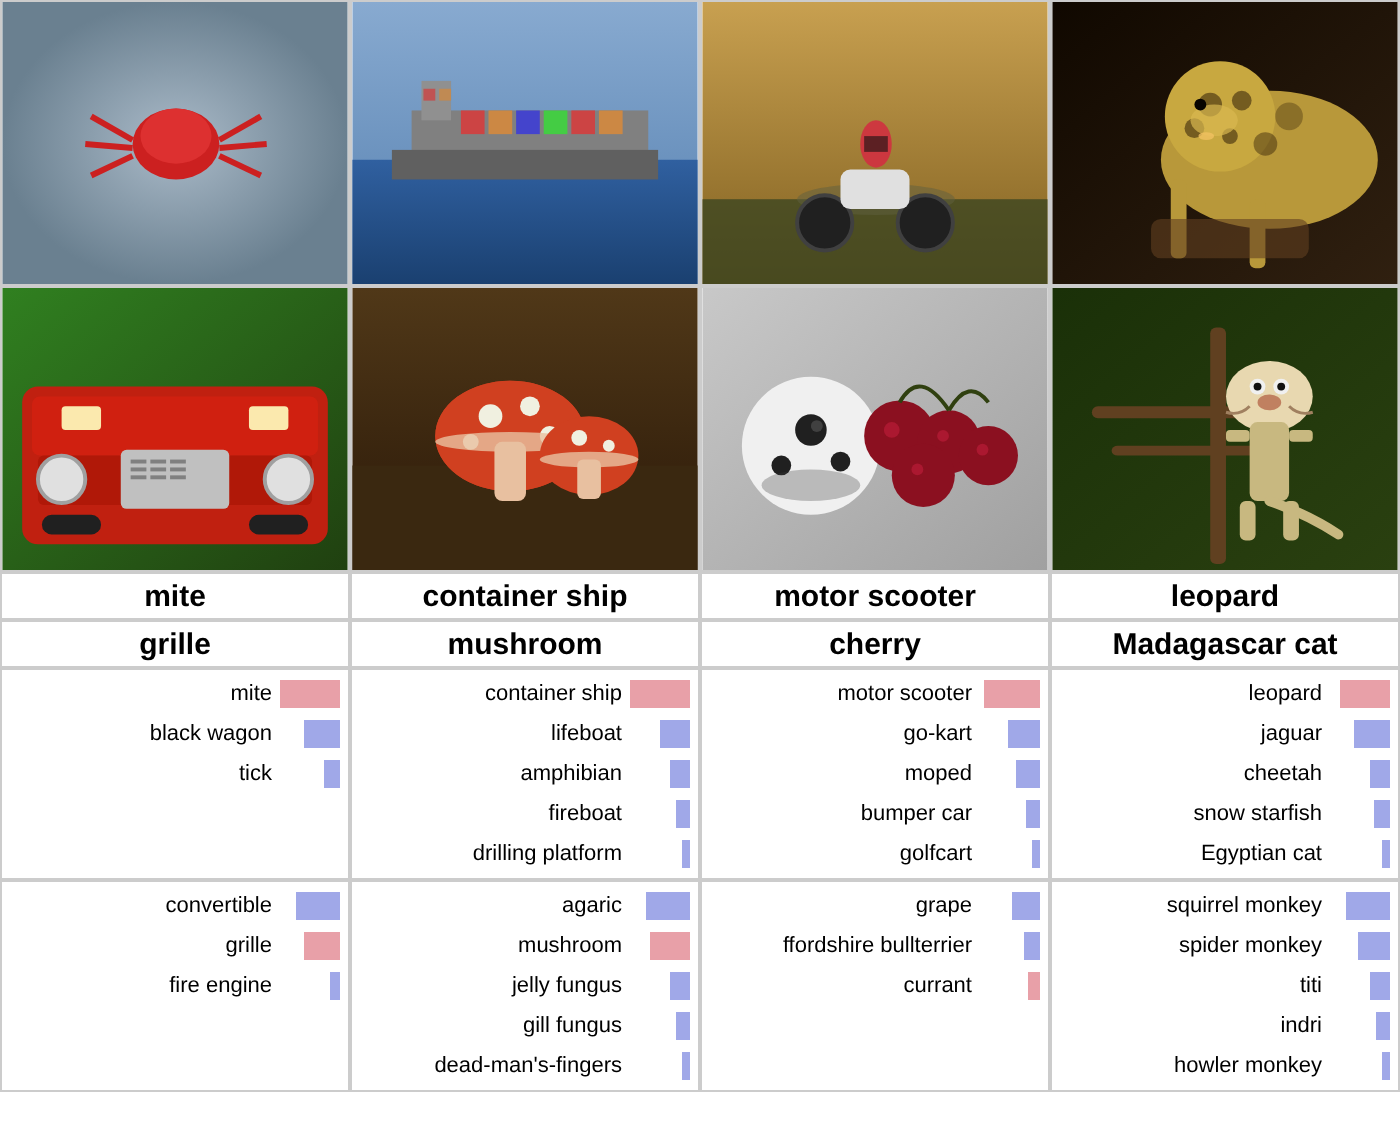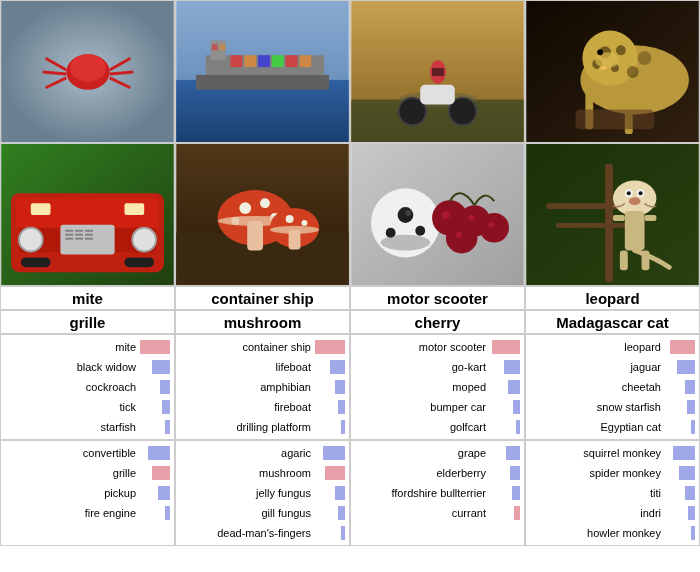--- a/index.html
+++ b/index.html
@@ -267,209 +267,185 @@
     <div class="cell-label">cherry</div>
     <div class="cell-label">Madagascar cat</div>
     <div class="cell-predictions">
       <div class="pred-row">
         <span class="pred-label">mite</span>
         <div class="pred-bar-container">
           <span class="pred-bar pink" style="width: 30px;"></span>
         </div>
       </div>
       <div class="pred-row">
-        <span class="pred-label">black widow</span>
+        <span class="pred-label">black wagon</span>
         <div class="pred-bar-container">
           <span class="pred-bar blue" style="width: 18px;"></span>
         </div>
       </div>
       <div class="pred-row">
-        <span class="pred-label">cockroach</span>
+        <span class="pred-label">tick</span>
+        <div class="pred-bar-container">
+          <span class="pred-bar blue" style="width: 8px;"></span>
+        </div>
+      </div>
+    </div>
+    <div class="cell-predictions">
+      <div class="pred-row">
+        <span class="pred-label">container ship</span>
+        <div class="pred-bar-container">
+          <span class="pred-bar pink" style="width: 30px;"></span>
+        </div>
+      </div>
+      <div class="pred-row">
+        <span class="pred-label">lifeboat</span>
+        <div class="pred-bar-container">
+          <span class="pred-bar blue" style="width: 15px;"></span>
+        </div>
+      </div>
+      <div class="pred-row">
+        <span class="pred-label">amphibian</span>
         <div class="pred-bar-container">
           <span class="pred-bar blue" style="width: 10px;"></span>
         </div>
       </div>
       <div class="pred-row">
-        <span class="pred-label">tick</span>
+        <span class="pred-label">fireboat</span>
+        <div class="pred-bar-container">
+          <span class="pred-bar blue" style="width: 7px;"></span>
+        </div>
+      </div>
+      <div class="pred-row">
+        <span class="pred-label">drilling platform</span>
+        <div class="pred-bar-container">
+          <span class="pred-bar blue" style="width: 4px;"></span>
+        </div>
+      </div>
+    </div>
+    <div class="cell-predictions">
+      <div class="pred-row">
+        <span class="pred-label">motor scooter</span>
+        <div class="pred-bar-container">
+          <span class="pred-bar pink" style="width: 28px;"></span>
+        </div>
+      </div>
+      <div class="pred-row">
+        <span class="pred-label">go-kart</span>
+        <div class="pred-bar-container">
+          <span class="pred-bar blue" style="width: 16px;"></span>
+        </div>
+      </div>
+      <div class="pred-row">
+        <span class="pred-label">moped</span>
+        <div class="pred-bar-container">
+          <span class="pred-bar blue" style="width: 12px;"></span>
+        </div>
+      </div>
+      <div class="pred-row">
+        <span class="pred-label">bumper car</span>
+        <div class="pred-bar-container">
+          <span class="pred-bar blue" style="width: 7px;"></span>
+        </div>
+      </div>
+      <div class="pred-row">
+        <span class="pred-label">golfcart</span>
+        <div class="pred-bar-container">
+          <span class="pred-bar blue" style="width: 4px;"></span>
+        </div>
+      </div>
+    </div>
+    <div class="cell-predictions">
+      <div class="pred-row">
+        <span class="pred-label">leopard</span>
+        <div class="pred-bar-container">
+          <span class="pred-bar pink" style="width: 25px;"></span>
+        </div>
+      </div>
+      <div class="pred-row">
+        <span class="pred-label">jaguar</span>
+        <div class="pred-bar-container">
+          <span class="pred-bar blue" style="width: 18px;"></span>
+        </div>
+      </div>
+      <div class="pred-row">
+        <span class="pred-label">cheetah</span>
+        <div class="pred-bar-container">
+          <span class="pred-bar blue" style="width: 10px;"></span>
+        </div>
+      </div>
+      <div class="pred-row">
+        <span class="pred-label">snow starfish</span>
         <div class="pred-bar-container">
           <span class="pred-bar blue" style="width: 8px;"></span>
         </div>
       </div>
       <div class="pred-row">
-        <span class="pred-label">starfish</span>
+        <span class="pred-label">Egyptian cat</span>
+        <div class="pred-bar-container">
+          <span class="pred-bar blue" style="width: 4px;"></span>
+        </div>
+      </div>
+    </div>
+    <div class="cell-predictions">
+      <div class="pred-row">
+        <span class="pred-label">convertible</span>
+        <div class="pred-bar-container">
+          <span class="pred-bar blue" style="width: 22px;"></span>
+        </div>
+      </div>
+      <div class="pred-row">
+        <span class="pred-label">grille</span>
+        <div class="pred-bar-container">
+          <span class="pred-bar pink" style="width: 18px;"></span>
+        </div>
+      </div>
+      <div class="pred-row">
+        <span class="pred-label">fire engine</span>
         <div class="pred-bar-container">
           <span class="pred-bar blue" style="width: 5px;"></span>
         </div>
       </div>
     </div>
     <div class="cell-predictions">
       <div class="pred-row">
-        <span class="pred-label">container ship</span>
-        <div class="pred-bar-container">
-          <span class="pred-bar pink" style="width: 30px;"></span>
-        </div>
-      </div>
-      <div class="pred-row">
-        <span class="pred-label">lifeboat</span>
-        <div class="pred-bar-container">
-          <span class="pred-bar blue" style="width: 15px;"></span>
-        </div>
-      </div>
-      <div class="pred-row">
-        <span class="pred-label">amphibian</span>
+        <span class="pred-label">agaric</span>
+        <div class="pred-bar-container">
+          <span class="pred-bar blue" style="width: 22px;"></span>
+        </div>
+      </div>
+      <div class="pred-row">
+        <span class="pred-label">mushroom</span>
+        <div class="pred-bar-container">
+          <span class="pred-bar pink" style="width: 20px;"></span>
+        </div>
+      </div>
+      <div class="pred-row">
+        <span class="pred-label">jelly fungus</span>
         <div class="pred-bar-container">
           <span class="pred-bar blue" style="width: 10px;"></span>
         </div>
       </div>
       <div class="pred-row">
-        <span class="pred-label">fireboat</span>
+        <span class="pred-label">gill fungus</span>
         <div class="pred-bar-container">
           <span class="pred-bar blue" style="width: 7px;"></span>
         </div>
       </div>
       <div class="pred-row">
-        <span class="pred-label">drilling platform</span>
+        <span class="pred-label">dead-man's-fingers</span>
         <div class="pred-bar-container">
           <span class="pred-bar blue" style="width: 4px;"></span>
         </div>
       </div>
     </div>
     <div class="cell-predictions">
       <div class="pred-row">
-        <span class="pred-label">motor scooter</span>
-        <div class="pred-bar-container">
-          <span class="pred-bar pink" style="width: 28px;"></span>
-        </div>
-      </div>
-      <div class="pred-row">
-        <span class="pred-label">go-kart</span>
-        <div class="pred-bar-container">
-          <span class="pred-bar blue" style="width: 16px;"></span>
-        </div>
-      </div>
-      <div class="pred-row">
-        <span class="pred-label">moped</span>
-        <div class="pred-bar-container">
-          <span class="pred-bar blue" style="width: 12px;"></span>
-        </div>
-      </div>
-      <div class="pred-row">
-        <span class="pred-label">bumper car</span>
-        <div class="pred-bar-container">
-          <span class="pred-bar blue" style="width: 7px;"></span>
-        </div>
-      </div>
-      <div class="pred-row">
-        <span class="pred-label">golfcart</span>
-        <div class="pred-bar-container">
-          <span class="pred-bar blue" style="width: 4px;"></span>
-        </div>
-      </div>
-    </div>
-    <div class="cell-predictions">
-      <div class="pred-row">
-        <span class="pred-label">leopard</span>
-        <div class="pred-bar-container">
-          <span class="pred-bar pink" style="width: 25px;"></span>
-        </div>
-      </div>
-      <div class="pred-row">
-        <span class="pred-label">jaguar</span>
-        <div class="pred-bar-container">
-          <span class="pred-bar blue" style="width: 18px;"></span>
-        </div>
-      </div>
-      <div class="pred-row">
-        <span class="pred-label">cheetah</span>
-        <div class="pred-bar-container">
-          <span class="pred-bar blue" style="width: 10px;"></span>
-        </div>
-      </div>
-      <div class="pred-row">
-        <span class="pred-label">snow starfish</span>
-        <div class="pred-bar-container">
-          <span class="pred-bar blue" style="width: 8px;"></span>
-        </div>
-      </div>
-      <div class="pred-row">
-        <span class="pred-label">Egyptian cat</span>
-        <div class="pred-bar-container">
-          <span class="pred-bar blue" style="width: 4px;"></span>
-        </div>
-      </div>
-    </div>
-    <div class="cell-predictions">
-      <div class="pred-row">
-        <span class="pred-label">convertible</span>
-        <div class="pred-bar-container">
-          <span class="pred-bar blue" style="width: 22px;"></span>
-        </div>
-      </div>
-      <div class="pred-row">
-        <span class="pred-label">grille</span>
-        <div class="pred-bar-container">
-          <span class="pred-bar pink" style="width: 18px;"></span>
-        </div>
-      </div>
-      <div class="pred-row">
-        <span class="pred-label">pickup</span>
-        <div class="pred-bar-container">
-          <span class="pred-bar blue" style="width: 12px;"></span>
-        </div>
-      </div>
-      <div class="pred-row">
-        <span class="pred-label">fire engine</span>
-        <div class="pred-bar-container">
-          <span class="pred-bar blue" style="width: 5px;"></span>
-        </div>
-      </div>
-    </div>
-    <div class="cell-predictions">
-      <div class="pred-row">
-        <span class="pred-label">agaric</span>
-        <div class="pred-bar-container">
-          <span class="pred-bar blue" style="width: 22px;"></span>
-        </div>
-      </div>
-      <div class="pred-row">
-        <span class="pred-label">mushroom</span>
-        <div class="pred-bar-container">
-          <span class="pred-bar pink" style="width: 20px;"></span>
-        </div>
-      </div>
-      <div class="pred-row">
-        <span class="pred-label">jelly fungus</span>
-        <div class="pred-bar-container">
-          <span class="pred-bar blue" style="width: 10px;"></span>
-        </div>
-      </div>
-      <div class="pred-row">
-        <span class="pred-label">gill fungus</span>
-        <div class="pred-bar-container">
-          <span class="pred-bar blue" style="width: 7px;"></span>
-        </div>
-      </div>
-      <div class="pred-row">
-        <span class="pred-label">dead-man's-fingers</span>
-        <div class="pred-bar-container">
-          <span class="pred-bar blue" style="width: 4px;"></span>
-        </div>
-      </div>
-    </div>
-    <div class="cell-predictions">
-      <div class="pred-row">
         <span class="pred-label">grape</span>
         <div class="pred-bar-container">
           <span class="pred-bar blue" style="width: 14px;"></span>
-        </div>
-      </div>
-      <div class="pred-row">
-        <span class="pred-label">elderberry</span>
-        <div class="pred-bar-container">
-          <span class="pred-bar blue" style="width: 10px;"></span>
         </div>
       </div>
       <div class="pred-row">
         <span class="pred-label">ffordshire bullterrier</span>
         <div class="pred-bar-container">
           <span class="pred-bar blue" style="width: 8px;"></span>
         </div>
       </div>
       <div class="pred-row">
         <span class="pred-label">currant</span>

